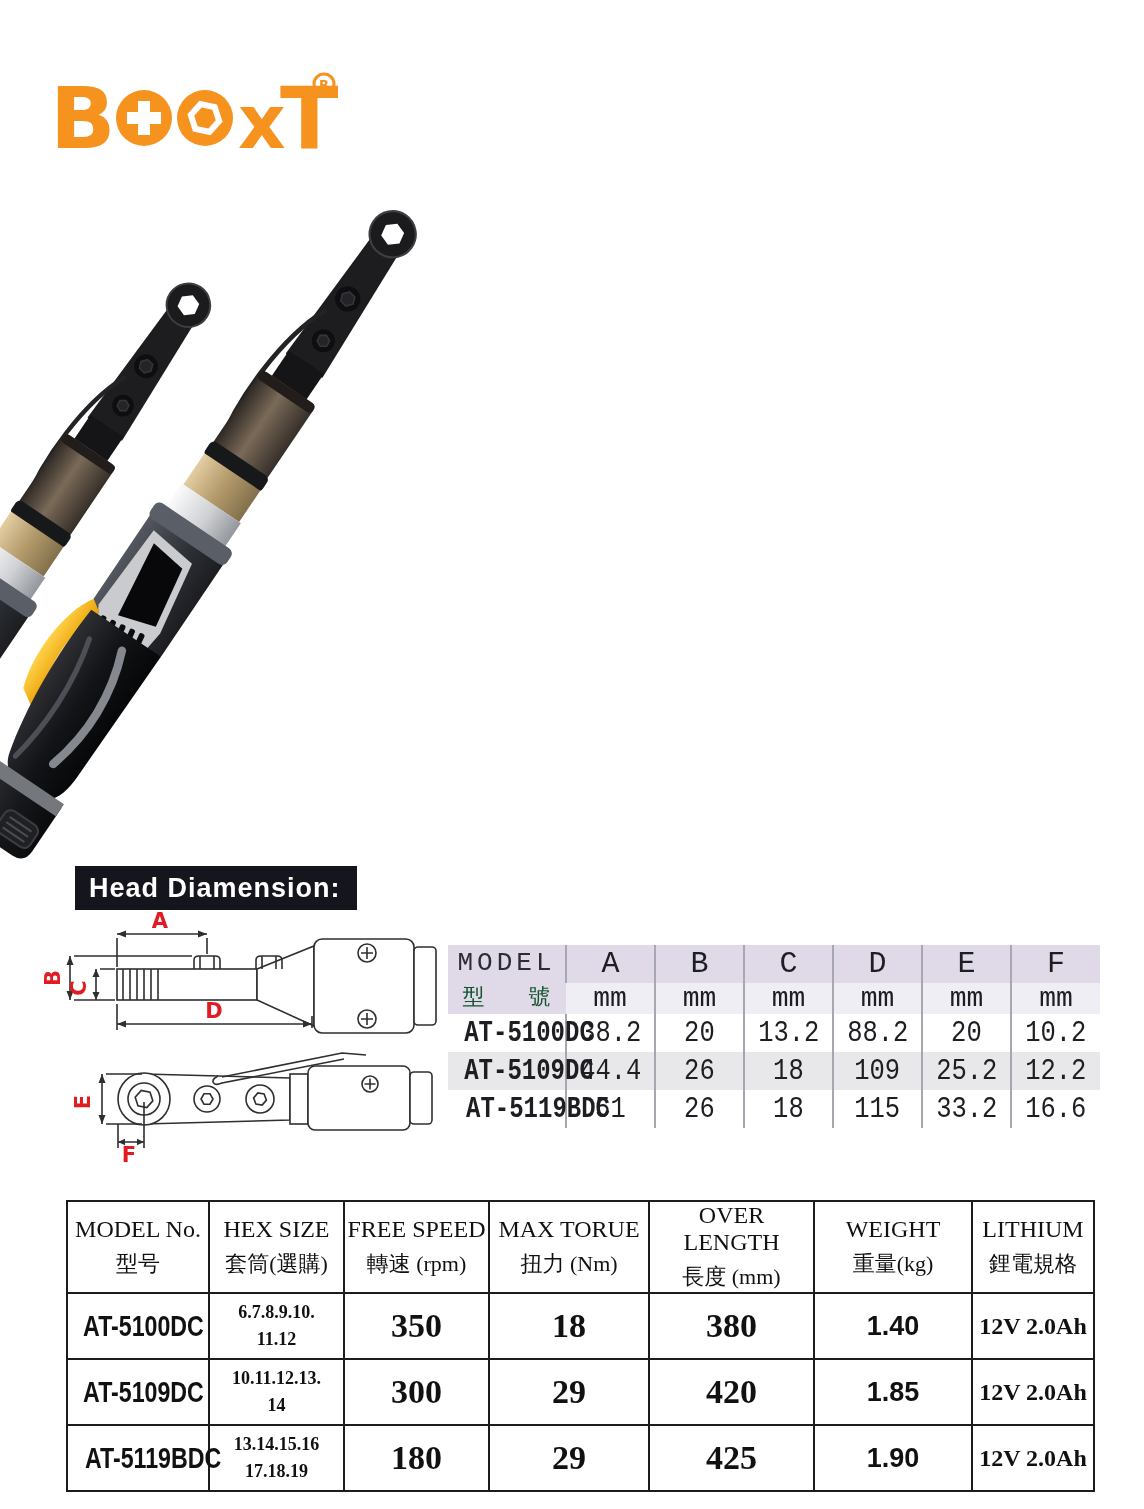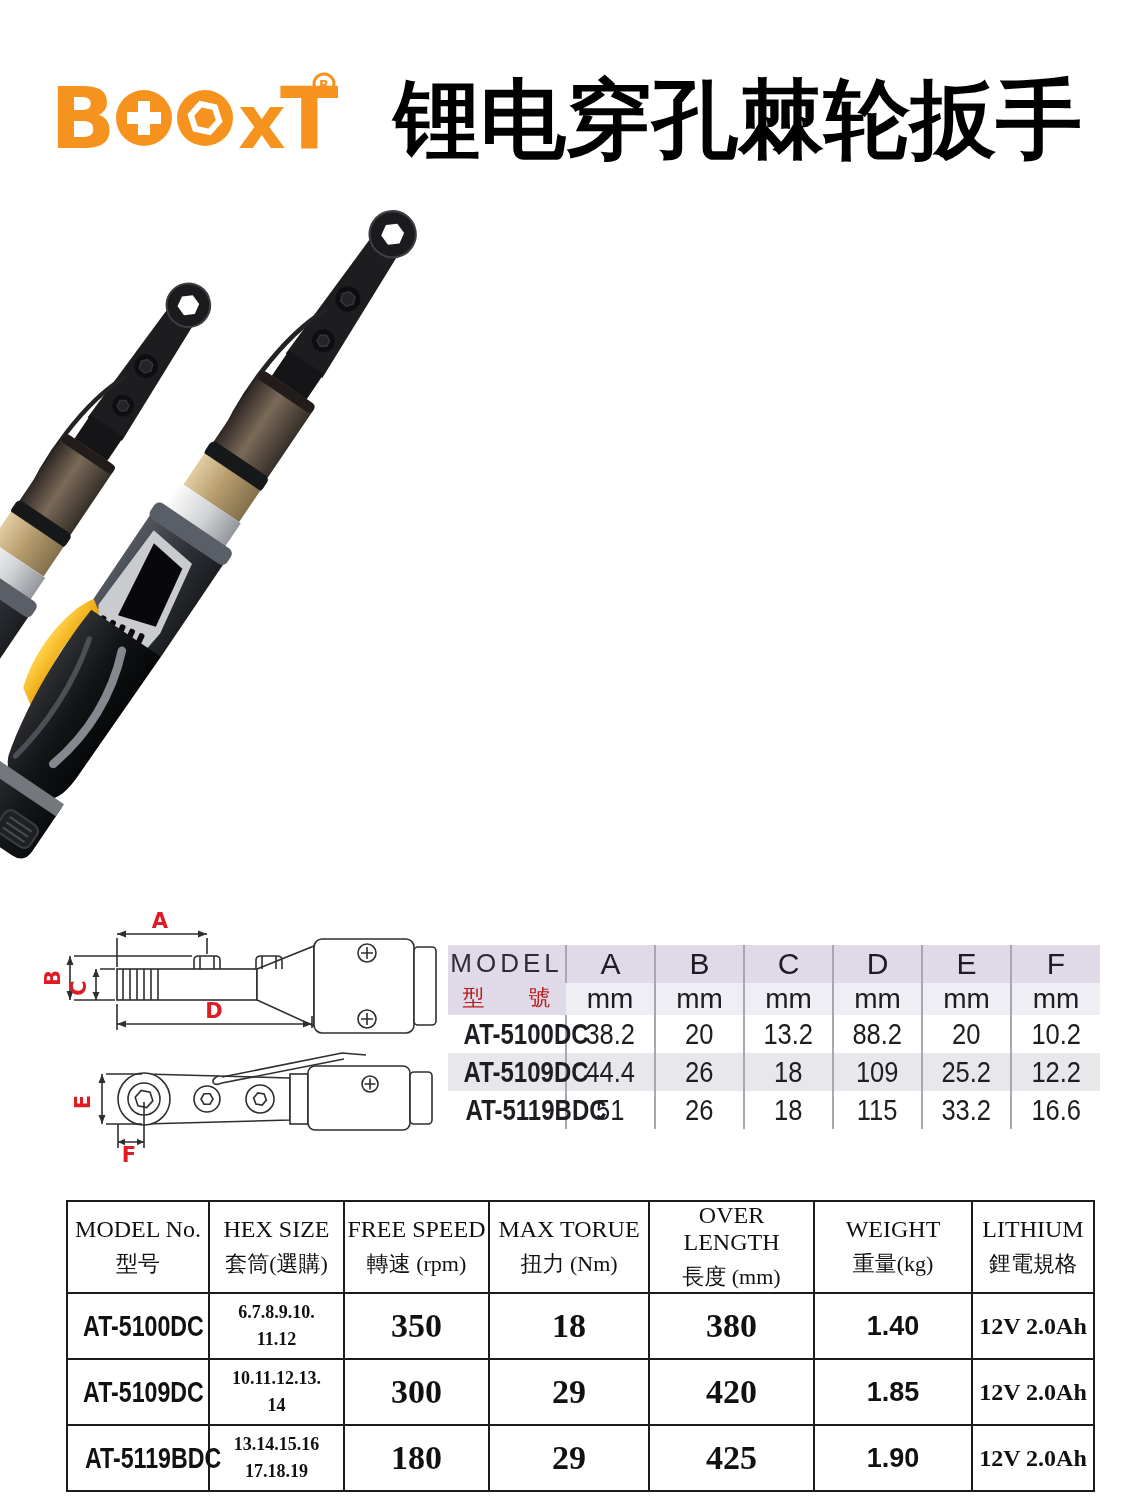--- a/index.html
+++ b/index.html
@@ -18,28 +18,28 @@
   
   .section-label{position:absolute;left:75px;top:866px;width:268px;height:44px;
                  background:#15151d;color:#fff;font-size:27px;font-weight:bold;
                  line-height:44px;padding-left:14px;letter-spacing:1px;}
 
   
   .drawing{position:absolute;left:22px;top:912px;width:424px;height:255px;}
 
   
   .dimtab{position:absolute;left:448px;top:945px;width:652px;border-collapse:collapse;
-          table-layout:fixed;font-family:Liberation Sans, sans-serif;color:#1d1d22;}
+          table-layout:fixed;font-family:Liberation Mono, monospace;color:#1d1d22;}
   .dimtab td{border-left:2px solid #a7a7b2;text-align:center;padding:0;vertical-align:middle;}
   .dimtab td:first-child{border-left:none;}
   .dimtab .hrow1 td{background:#dfd9e8;height:38px;font-size:30px;font-weight:400;}
   .dimtab .hrow2 td{background:#efeef4;height:27px;font-size:28px;}
   .dimtab td.modelcell{background:#dfd9e8;}
   .dimtab .m-en{font-size:26px;letter-spacing:4px;color:#2c2c34;}
-  .dimtab .m-zh{font-size:22px;margin-top:4px;color:#b91c1c;}
+  .dimtab .m-zh{font-size:22px;margin-top:4px;color:#14532d;}
   .dimtab .drow td{height:38px;font-size:29px;}
   .dimtab .drow td span{display:inline-block;transform:scaleX(.88);white-space:nowrap;}
   .dimtab .drow td.mname span{transform:scaleX(.8);font-weight:bold;font-size:30px;}
   .dimtab .stripe td{background:#e8e8ea;}
 
   
   .spectab{position:absolute;left:66px;top:1200px;width:1029px;border-collapse:collapse;
            table-layout:fixed;color:#111;}
   .spectab td,.spectab th{border:2px solid #1c1c1c;text-align:center;vertical-align:middle;padding:0;}
   .spectab th{height:80px;font-weight:normal;}
@@ -69,21 +69,20 @@
       <circle cx="153" cy="48" r="28"></circle>
       <polygon fill="#fff" points="18,0 9,15.6 -9,15.6 -18,0 -9,-15.6 9,-15.6" transform="translate(153,48) rotate(12)"></polygon>
       <polygon fill="#F6921E" points="11,0 5.5,9.5 -5.5,9.5 -11,0 -5.5,-9.5 5.5,-9.5" transform="translate(153,48) rotate(12)"></polygon>
       <text x="186" y="78" font-size="74" font-weight="bold">x</text>
       <text x="228" y="78" font-size="86" font-weight="bold">T</text>
       <circle cx="272" cy="14" r="10" fill="none" stroke="#F6921E" stroke-width="3"></circle>
       <text x="272" y="19" font-size="13" font-weight="bold" text-anchor="middle">R</text>
     </g>
   </svg>
 
-  <div class="title">锂电穿孔棘轮扳手</div>
 
   <svg class="photos" viewBox="0 190 1144 720">
     <defs>
       <linearGradient id="gBronze" x1="0" y1="0" x2="1" y2="0">
         <stop offset="0" stop-color="#2e2824"></stop>
           <stop offset=".45" stop-color="#7a6a58"></stop>
           <stop offset="1" stop-color="#362f29"></stop>
       </linearGradient>
       <linearGradient id="gBrass" x1="0" y1="0" x2="1" y2="0">
         <stop offset="0" stop-color="#e3cda2"></stop>
@@ -164,20 +163,21 @@
         <rect x="-42" y="646" width="86" height="14" fill="#74777c"></rect>
         <rect x="2" y="678" width="37" height="25" rx="7" fill="#1f2023" stroke="#3a3c40" stroke-width="2"></rect>
         <path d="M 8,685 L 33,685 M 8,691 L 33,691 M 8,697 L 33,697" stroke="#4a4c50" stroke-width="2"></path>
       </g>
     </defs>
 
     <use href="#tool" transform="translate(200,288) rotate(34) scale(0.99)"></use>
     <use href="#tool" transform="translate(405,216) rotate(34) scale(1.05)"></use>
   </svg>
 
+  <div class="section-label">Head Diamension:</div>
 
   <svg class="drawing" viewBox="0 0 424 255">
     <g stroke="#2f2f31" stroke-width="1.6" fill="none">
 
       <rect x="95" y="57" width="140" height="31" fill="#fff"></rect>
       <path d="M 235,57 L 292,34 L 292,114 L 235,88 Z" fill="#fff"></path>
       <rect x="292" y="27" width="100" height="94" rx="8" fill="#fff"></rect>
       <rect x="392" y="35" width="22" height="78" rx="4" fill="#fff"></rect>
 
       <path d="M 101,57 L 101,88 M 108,57 L 108,88 M 115,57 L 115,88 M 122,57 L 122,88 M 129,57 L 129,88 M 136,57 L 136,88"></path>

